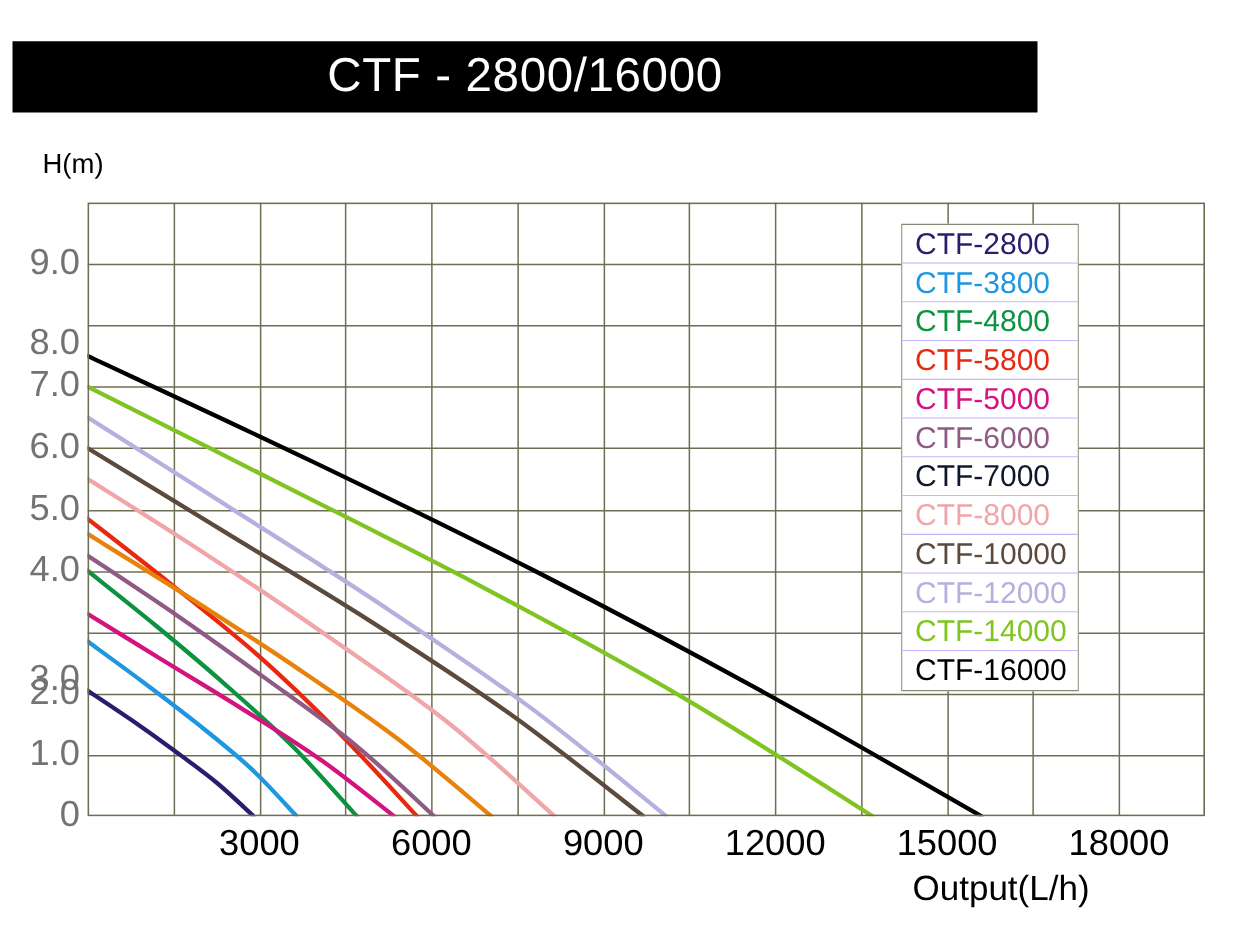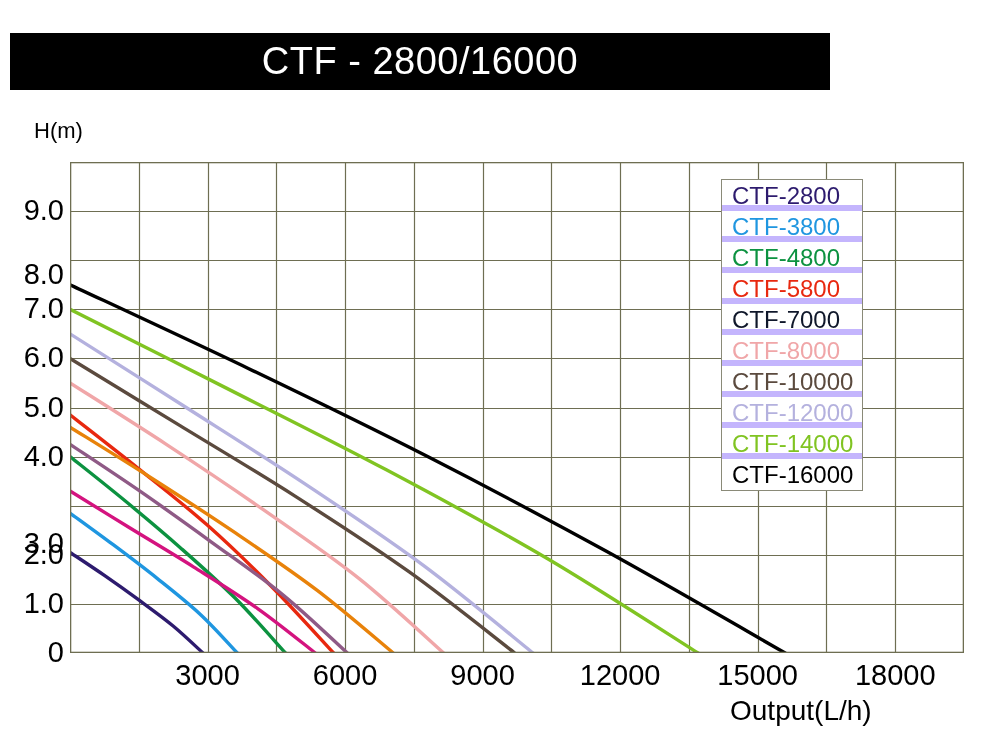--- a/index.html
+++ b/index.html
@@ -57,21 +57,21 @@
     position: absolute;
     left: 70px; top: 162px;
     width: 894px; height: 491px;
   }
   #plot-svg { display: block; }
   
   .ytick {
     position: absolute;
     text-align: right;
     font-size: 29px;
-    color: #000000;
+    color: #737373;
     font-family: "Liberation Sans", sans-serif;
     width: 62px;
     left: 2px;
     line-height: 1;
   }
   .xtick {
     position: absolute;
     text-align: center;
     font-size: 29px;
     color: #000000;
@@ -86,21 +86,21 @@
     border: 1px solid #8a8a78;
     background: #ffffff;
     padding: 0;
   }
   .legend-row {
     height: 31px;
     line-height: 31px;
     padding: 0 9px 0 10px;
     font-size: 24px;
     white-space: nowrap;
-    border-bottom: 6px solid #c4b5fd;
+    border-bottom: 1px solid #c4b5fd;
     background: #ffffff;
     font-family: "Liberation Sans", sans-serif;
   }
   .legend-row:last-child { border-bottom: none; }
 </style>
 </head>
 <body>
 
 <div id="root">
 
@@ -174,20 +174,22 @@
       <div class="xtick" style="left: 825.231px; top: 661px;">18000</div>
     </div>
 
   <div id="xlabel">Output(L/h)</div>
 
   <div id="legend">
       <div class="legend-row" style="color: rgb(45, 27, 110);">CTF-2800</div>
       <div class="legend-row" style="color: rgb(31, 150, 224);">CTF-3800</div>
       <div class="legend-row" style="color: rgb(12, 146, 64);">CTF-4800</div>
       <div class="legend-row" style="color: rgb(232, 40, 15);">CTF-5800</div>
+      <div class="legend-row" style="color: rgb(212, 19, 127);">CTF-5000</div>
+      <div class="legend-row" style="color: rgb(143, 90, 134);">CTF-6000</div>
       <div class="legend-row" style="color: #0f172a;">CTF-7000</div>
       <div class="legend-row" style="color: rgb(240, 166, 168);">CTF-8000</div>
       <div class="legend-row" style="color: rgb(91, 74, 62);">CTF-10000</div>
       <div class="legend-row" style="color: rgb(180, 177, 222);">CTF-12000</div>
       <div class="legend-row" style="color: rgb(128, 196, 34);">CTF-14000</div>
       <div class="legend-row" style="color: rgb(0, 0, 0);">CTF-16000</div>
     </div>
 
 </div>
 

